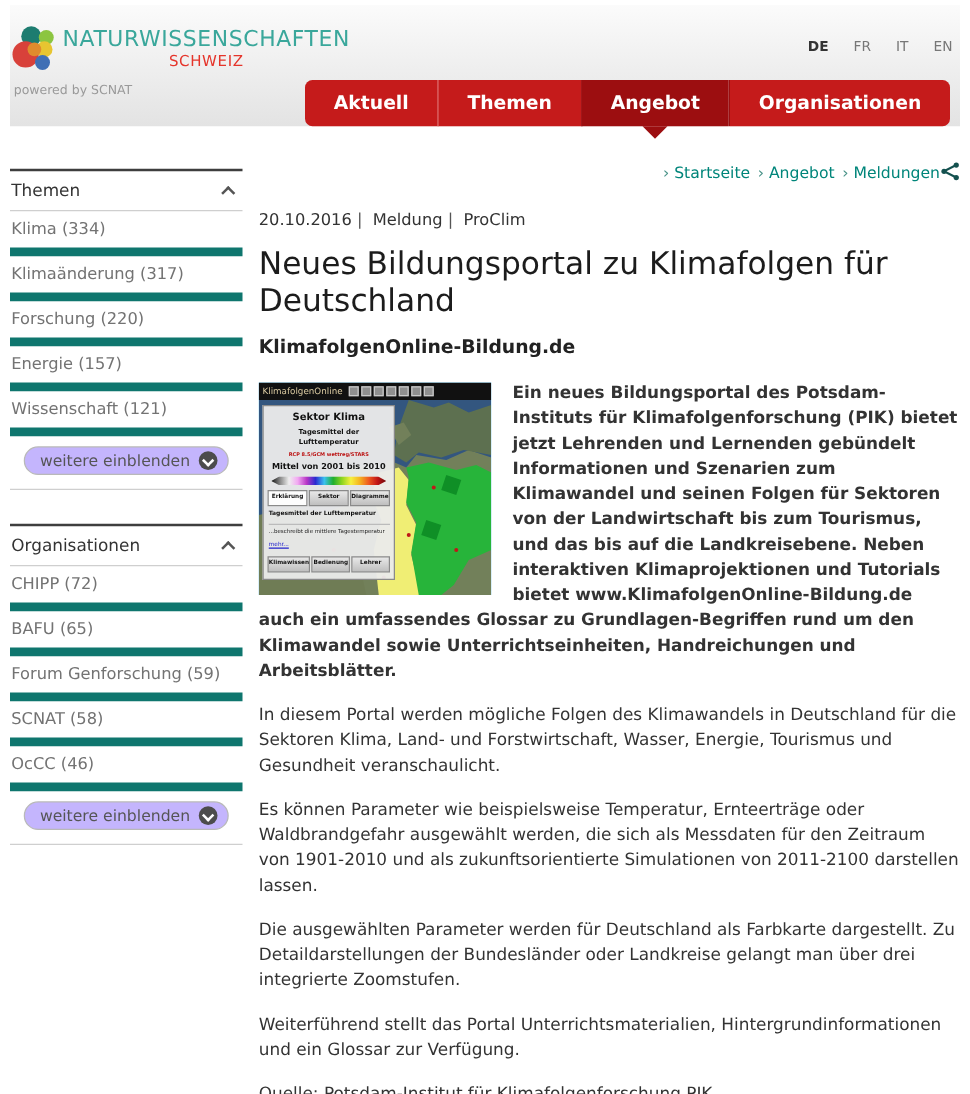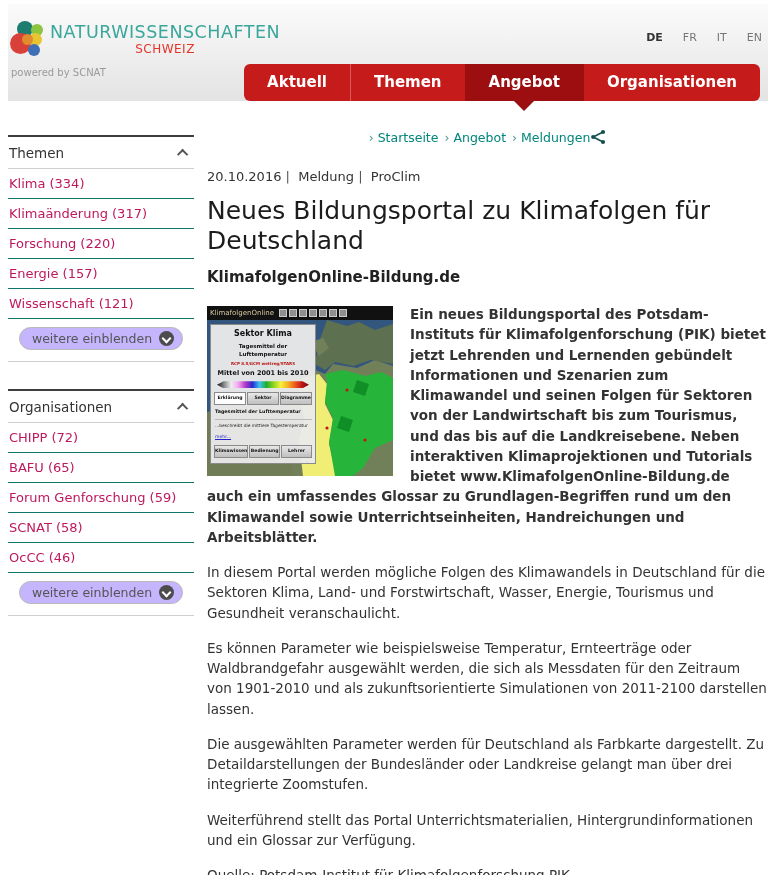--- a/index.html
+++ b/index.html
@@ -61,38 +61,38 @@
     display:flex; justify-content:space-between; align-items:center;
     padding:8px 3px 7px 1px; font-size:13.5px; color:#333;
     border-bottom:1px solid #cfcfcf; cursor:pointer;
   }
   .chev-up {
     width:8px; height:8px; border-left:2px solid #555; border-top:2px solid #555;
     transform:rotate(45deg) translateY(2px); margin-right:3px;
   }
   .side-list { list-style:none; }
   .side-list li {
-    padding:7px 2px 7px 1px; font-size:13px; color:#be185d;
-    border-bottom:1px solid #0f766e; cursor:pointer;
+    padding:7px 2px 7px 1px; font-size:13px; color:#737373;
+    border-bottom:7px solid #0f766e; cursor:pointer;
   }
   .more-row { padding:8px 0 11px; border-bottom:1px solid #cfcfcf; text-align:center; }
   .pill {
     display:inline-flex; align-items:center; gap:7px;
     border:1px solid #b9b9b9; border-radius:13px; background:#c4b5fd;
     font-size:12.5px; color:#555; padding:3px 8px 3px 12px; cursor:pointer;
     font-family:inherit;
   }
   .circle-chev { position:relative; width:15px; height:15px; border-radius:50%; background:#4c4c4c; }
   .circle-chev::after {
     content:""; position:absolute; left:4px; top:4px; width:5px; height:5px;
     border-right:2px solid #fff; border-bottom:2px solid #fff; transform:rotate(45deg);
   }
 
   
-  .crumb-row { display:flex; justify-content:center; align-items:center; margin-bottom:16px; }
+  .crumb-row { display:flex; justify-content:flex-end; align-items:center; margin-bottom:16px; }
   .crumbs { font-size:12.5px; }
   .crumb { color:#00857a; cursor:pointer; }
   .crumb::before { content:"\203A\00a0"; color:#4c948a; margin-left:6px; }
   .crumb:first-child::before { margin-left:0; }
   .share-btn { cursor:pointer; line-height:0; }
 
   
   .meta { font-size:13px; color:#333; margin-bottom:12px;margin-top:24px; }
   .meta span + span::before { content:"\00a0|\00a0\00a0"; color:#555; }
   .title { font-size:25px; font-weight:400; color:#1c1c1c; line-height:1.2; margin-bottom:12px; }

